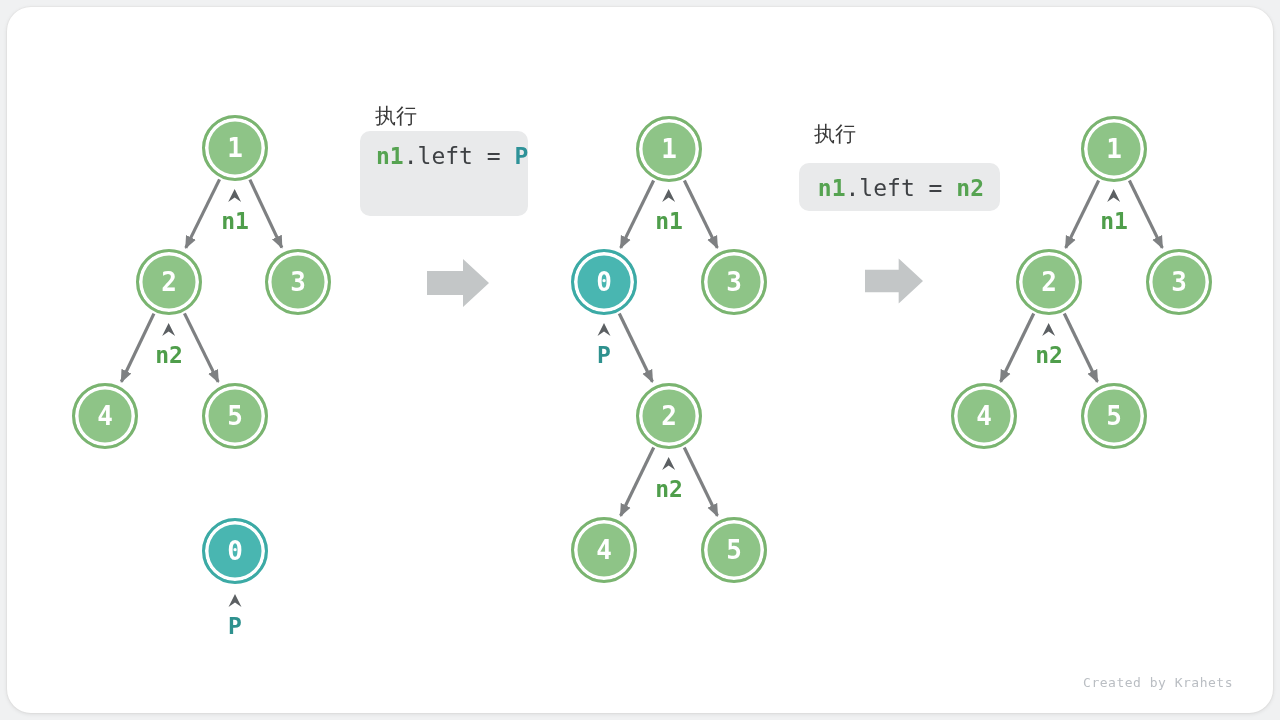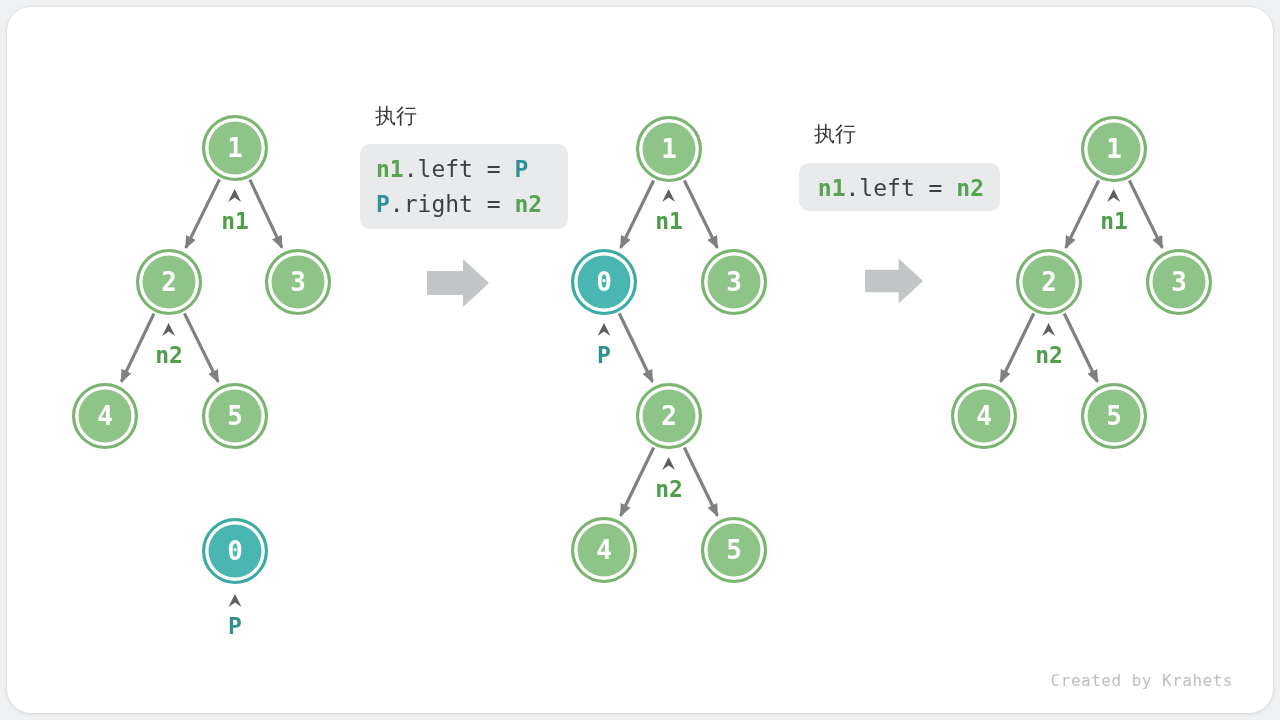--- a/index.html
+++ b/index.html
@@ -22,21 +22,21 @@
 
   .code-title{position:absolute;font-size:21px;color:#3a3a3a;line-height:1.1;}
   .code-box{position:absolute;background:#e9eaeb;border-radius:10px;box-sizing:border-box;
             padding:8px 16px;font-family:"DejaVu Sans Mono",monospace;font-size:23px;line-height:34.5px;color:#3e4144;white-space:pre;}
   .tok-green{color:#56a351;font-weight:bold;}
   .tok-teal{color:#2e9298;font-weight:bold;}
   .tok-plain{color:#3e4144;}
 
   .flow-arrow{position:absolute;}
   .watermark{position:absolute;right:40px;bottom:23px;font-family:"DejaVu Sans Mono",monospace;
-             font-size:16px;color:#babec3;letter-spacing:0.5px;}
+             font-size:13px;color:#babec3;letter-spacing:0.5px;}
 </style>
 </head>
 <body>
 
 <div class="stage">
 
   <svg id="edges" class="edges" width="1266" height="706">
     <defs>
       <marker id="ah" viewBox="0 0 10 10" refX="9" refY="5" markerWidth="13" markerHeight="13" markerUnits="userSpaceOnUse" orient="auto">
         <path d="M0,0.8 L10,5 L0,9.2 Z" fill="#7e8082"></path>
@@ -120,21 +120,21 @@
       <div class="pointer green" style="left: 1042px; top: 316px;">
         <svg width="15" height="14" viewBox="0 0 15 14">
           <path d="M7.5 0 L14 13 L7.5 8.6 L1 13 Z" fill="#5c6063"></path>
         </svg>
         <span class="plabel">n2</span>
       </div>
     </div>
 
   <div id="cb0">
     <div class="code-title" style="left: 368px; top: 98px;">执行</div>
-    <div class="code-box" style="left: 353px; top: 137px; width: 208px; height: 85px;"><div class="lines"><div class="code-line"><span class="tok-green">n1</span><span class="tok-plain">.left = </span><span class="tok-teal">P</span></div><div class="code-line"><span class="tok-teal">P</span><span class="tok-plain">.right = </span><span class="tok-green">n2</span></div></div></div>
+    <div class="code-box" style="left: 353px; top: 124px; width: 168px; height: 85px;"><div class="lines"><div class="code-line"><span class="tok-green">n1</span><span class="tok-plain">.left = </span><span class="tok-teal">P</span></div></div></div>
   </div>
 
   <div id="cb1">
     <div class="code-title" style="left: 807px; top: 116px;">执行</div>
     <div class="code-box" style="left: 792px; top: 156px; width: 201px; height: 48px; text-align: right;"><div class="lines"><div class="code-line"><span class="tok-green">n1</span><span class="tok-plain">.left = </span><span class="tok-green">n2</span></div></div></div>
   </div>
 
   <div id="fa0" class="flow-arrow" style="left: 420px; top: 252px;">
     <svg width="62" height="48" viewBox="0 0 62 48">
         <polygon points="0,12 36,12 36,0 62,24 36,48 36,36 0,36" fill="#c3c6c7"></polygon>

